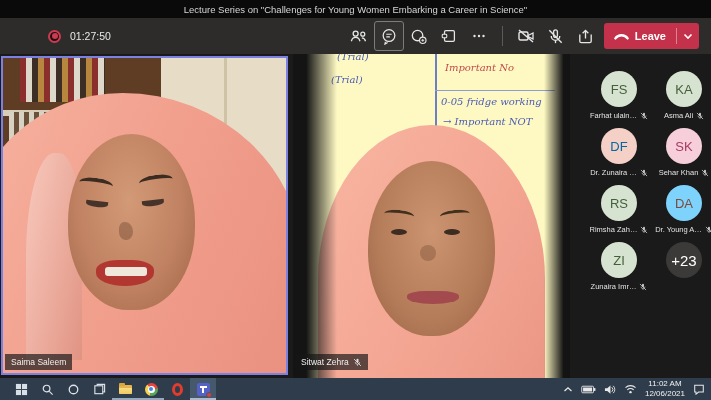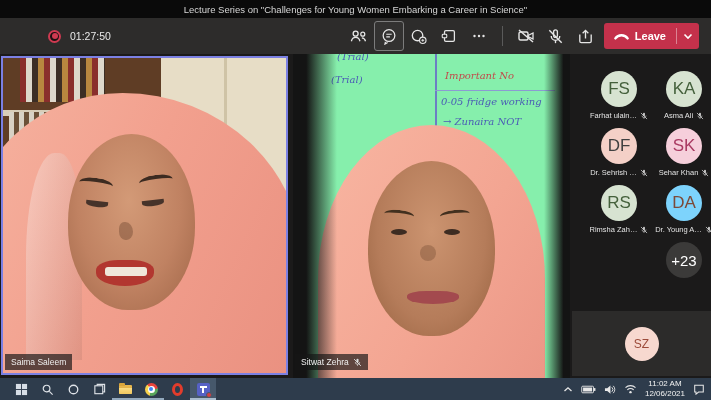--- a/index.html
+++ b/index.html
@@ -70,21 +70,21 @@
     border-radius:0 0 50% 50%; }
   .v1 .eyeL { left:29.5%; top:45.5%; transform:rotate(6deg); }
   .v1 .eyeR { left:49%; top:45%; transform:rotate(-6deg); }
   .v1 .nose { position:absolute; left:41%; top:52%; width:14px; height:18px;
     background:rgba(90,55,35,.35); border-radius:40% 60% 50% 50%; }
   .v1 .mouth { position:absolute; left:33%; top:64%; width:58px; height:26px;
     background:#b23730; border-radius:42% 42% 55% 55%; }
   .v1 .teeth { position:absolute; left:36%; top:66.5%; width:42px; height:9px;
     background:#efe7da; border-radius:3px; }
   
-  .v2 { position:absolute; inset:0; background:#86efac; }
+  .v2 { position:absolute; inset:0; background:#fef9c3; }
   .v2 .edgeL { position:absolute; left:0; top:0; width:44px; height:100%;
     background:linear-gradient(90deg, #141414 30%, rgba(20,20,20,0) 100%); }
   .v2 .edgeR { position:absolute; right:0; top:0; width:26px; height:100%;
     background:linear-gradient(270deg, #141414 25%, rgba(20,20,20,0) 100%); }
   .v2 .vline { position:absolute; left:142px; top:0; width:2px; height:128px; background:#6c7ec4; }
   .v2 .hline { position:absolute; left:142px; top:36px; width:120px; height:1px; background:#8c9bd2; }
   .wbtext { position:absolute; font-family:"DejaVu Serif", serif; font-style:italic;
     color:#4a5cb5; font-size:10px; white-space:nowrap; }
   .wbtext.red { color:#c14b4b; }
   .v2 .hijab { position:absolute; left:9%; top:22%; width:82%; height:95%;
@@ -101,23 +101,23 @@
   .v2 .eyeL { left:35.5%; top:54%; }
   .v2 .eyeR { left:54.5%; top:54%; }
   .v2 .nose { position:absolute; left:46%; top:59%; width:16px; height:16px;
     background:rgba(95,60,35,.3); border-radius:50%; }
   .v2 .mouth { position:absolute; left:41%; top:73%; width:52px; height:13px;
     background:#a34a4e; border-radius:45% 45% 60% 60%; }
   
   .sidebar { position:absolute; left:570px; top:54px; width:141px; height:324px; }
   .pcell { position:absolute; width:62px; display:flex; flex-direction:column; align-items:center; cursor:pointer; }
   .avatar { width:36px; height:36px; border-radius:50%; display:flex; align-items:center;
-    justify-content:center; font-size:17px; }
+    justify-content:center; font-size:13px; }
   .avatar.green { background:#d7e3d1; color:#44603b; }
-  .avatar.salmon { background:#f4d0c7; color:#404040; }
+  .avatar.salmon { background:#f4d0c7; color:#0369a1; }
   .avatar.pink { background:#f6cfdb; color:#a93a62; }
   .avatar.beige { background:#7dd3fc; color:#7d4a38; }
   .avatar.gray { background:#3b3a39; color:#fff; font-size:15px; }
   .avatar.peach { background:#f7d8cf; color:#9c4b3a; font-size:12px; }
   .plabel { margin-top:4px; display:flex; align-items:center; gap:3px;
     color:#e2e2e2; font-size:7.5px; white-space:nowrap; }
   .szpanel { position:absolute; left:2px; top:257px; right:0; bottom:2px; background:#2c2b2a;
     display:flex; align-items:center; justify-content:center; cursor:pointer; }
   
   .taskbar { position:absolute; left:0; right:0; bottom:0; height:22px; background:#2e3c4c;
@@ -260,23 +260,23 @@
       <span>Saima Saleem</span>
     </div>
   </div>
 
   <div class="tile2">
     <div class="v2">
       <div class="vline"></div>
       <div class="hline"></div>
       <span class="wbtext" style="left:44px; top:-3px;">(Trial)</span>
       <span class="wbtext" style="left:38px; top:20px;">(Trial)</span>
-      <span class="wbtext red" style="left:152px; top:8px;margin-top:8px;">Important No</span>
+      <span class="wbtext red" style="left:152px; top:8px;">Important No</span>
       <span class="wbtext" style="left:148px; top:42px;">0-05 fridge working</span>
-      <span class="wbtext" style="left:150px; top:62px;">→ Zunaira NOT</span>
+      <span class="wbtext" style="left:150px; top:62px;">→ Important NOT</span>
       <div class="hijab"></div>
       <div class="face"></div>
       <div class="browL"></div>
       <div class="browR"></div>
       <div class="eyeL"></div>
       <div class="eyeR"></div>
       <div class="nose"></div>
       <div class="mouth"></div>
       <div class="edgeL"></div>
       <div class="edgeR"></div>
@@ -315,21 +315,21 @@
             <path d="M3 5.4a3 3 0 0 0 6 0" fill="none" stroke="#cfcfcf" stroke-width="1"></path>
             <line x1="6" y1="8.6" x2="6" y2="10.4" stroke="#cfcfcf" stroke-width="1"></line>
             <line x1="1.4" y1="1.4" x2="10.6" y2="10.6" stroke="#cfcfcf" stroke-width="1.2"></line>
           </svg>
       </div>
     </div>
 
     <div class="pcell" style="left:18px; top:74px;">
       <div class="avatar salmon">DF</div>
       <div class="plabel">
-          <span>Dr. Sehrish …</span>
+          <span>Dr. Zunaira …</span>
         <svg width="8" height="8" viewBox="0 0 12 12">
             <rect x="4.6" y="1" width="2.8" height="5.4" rx="1.4" fill="#cfcfcf"></rect>
             <path d="M3 5.4a3 3 0 0 0 6 0" fill="none" stroke="#cfcfcf" stroke-width="1"></path>
             <line x1="6" y1="8.6" x2="6" y2="10.4" stroke="#cfcfcf" stroke-width="1"></line>
             <line x1="1.4" y1="1.4" x2="10.6" y2="10.6" stroke="#cfcfcf" stroke-width="1.2"></line>
           </svg>
       </div>
     </div>
     <div class="pcell" style="left:83px; top:74px;">
       <div class="avatar pink">SK</div>
@@ -362,27 +362,36 @@
           <span>Dr. Young A…</span>
         <svg width="8" height="8" viewBox="0 0 12 12">
             <rect x="4.6" y="1" width="2.8" height="5.4" rx="1.4" fill="#cfcfcf"></rect>
             <path d="M3 5.4a3 3 0 0 0 6 0" fill="none" stroke="#cfcfcf" stroke-width="1"></path>
             <line x1="6" y1="8.6" x2="6" y2="10.4" stroke="#cfcfcf" stroke-width="1"></line>
             <line x1="1.4" y1="1.4" x2="10.6" y2="10.6" stroke="#cfcfcf" stroke-width="1.2"></line>
           </svg>
       </div>
     </div>
 
+    <div class="pcell" style="left:18px; top:188px;">
+      <div class="avatar green">ZI</div>
+      <div class="plabel">
+          <span>Zunaira Imr…</span>
+        <svg width="8" height="8" viewBox="0 0 12 12">
+            <rect x="4.6" y="1" width="2.8" height="5.4" rx="1.4" fill="#cfcfcf"></rect>
+            <path d="M3 5.4a3 3 0 0 0 6 0" fill="none" stroke="#cfcfcf" stroke-width="1"></path>
+            <line x1="6" y1="8.6" x2="6" y2="10.4" stroke="#cfcfcf" stroke-width="1"></line>
+            <line x1="1.4" y1="1.4" x2="10.6" y2="10.6" stroke="#cfcfcf" stroke-width="1.2"></line>
+          </svg>
+      </div>
+    </div>
     <div class="pcell" style="left:83px; top:188px;">
       <div class="avatar gray">+23</div>
     </div>
 
-    <div class="szpanel">
-      <div class="avatar peach" style="width:34px;height:34px;">SZ</div>
-    </div>
   </div>
 
   <div class="taskbar">
     <div class="tkbtn">
       <svg width="13" height="13" viewBox="0 0 14 14">
         <rect x="1" y="1" width="5.5" height="5.5" fill="#d7dee6"></rect>
           <rect x="7.5" y="1" width="5.5" height="5.5" fill="#d7dee6"></rect>
         <rect x="1" y="7.5" width="5.5" height="5.5" fill="#d7dee6"></rect>
           <rect x="7.5" y="7.5" width="5.5" height="5.5" fill="#d7dee6"></rect>
       </svg>

